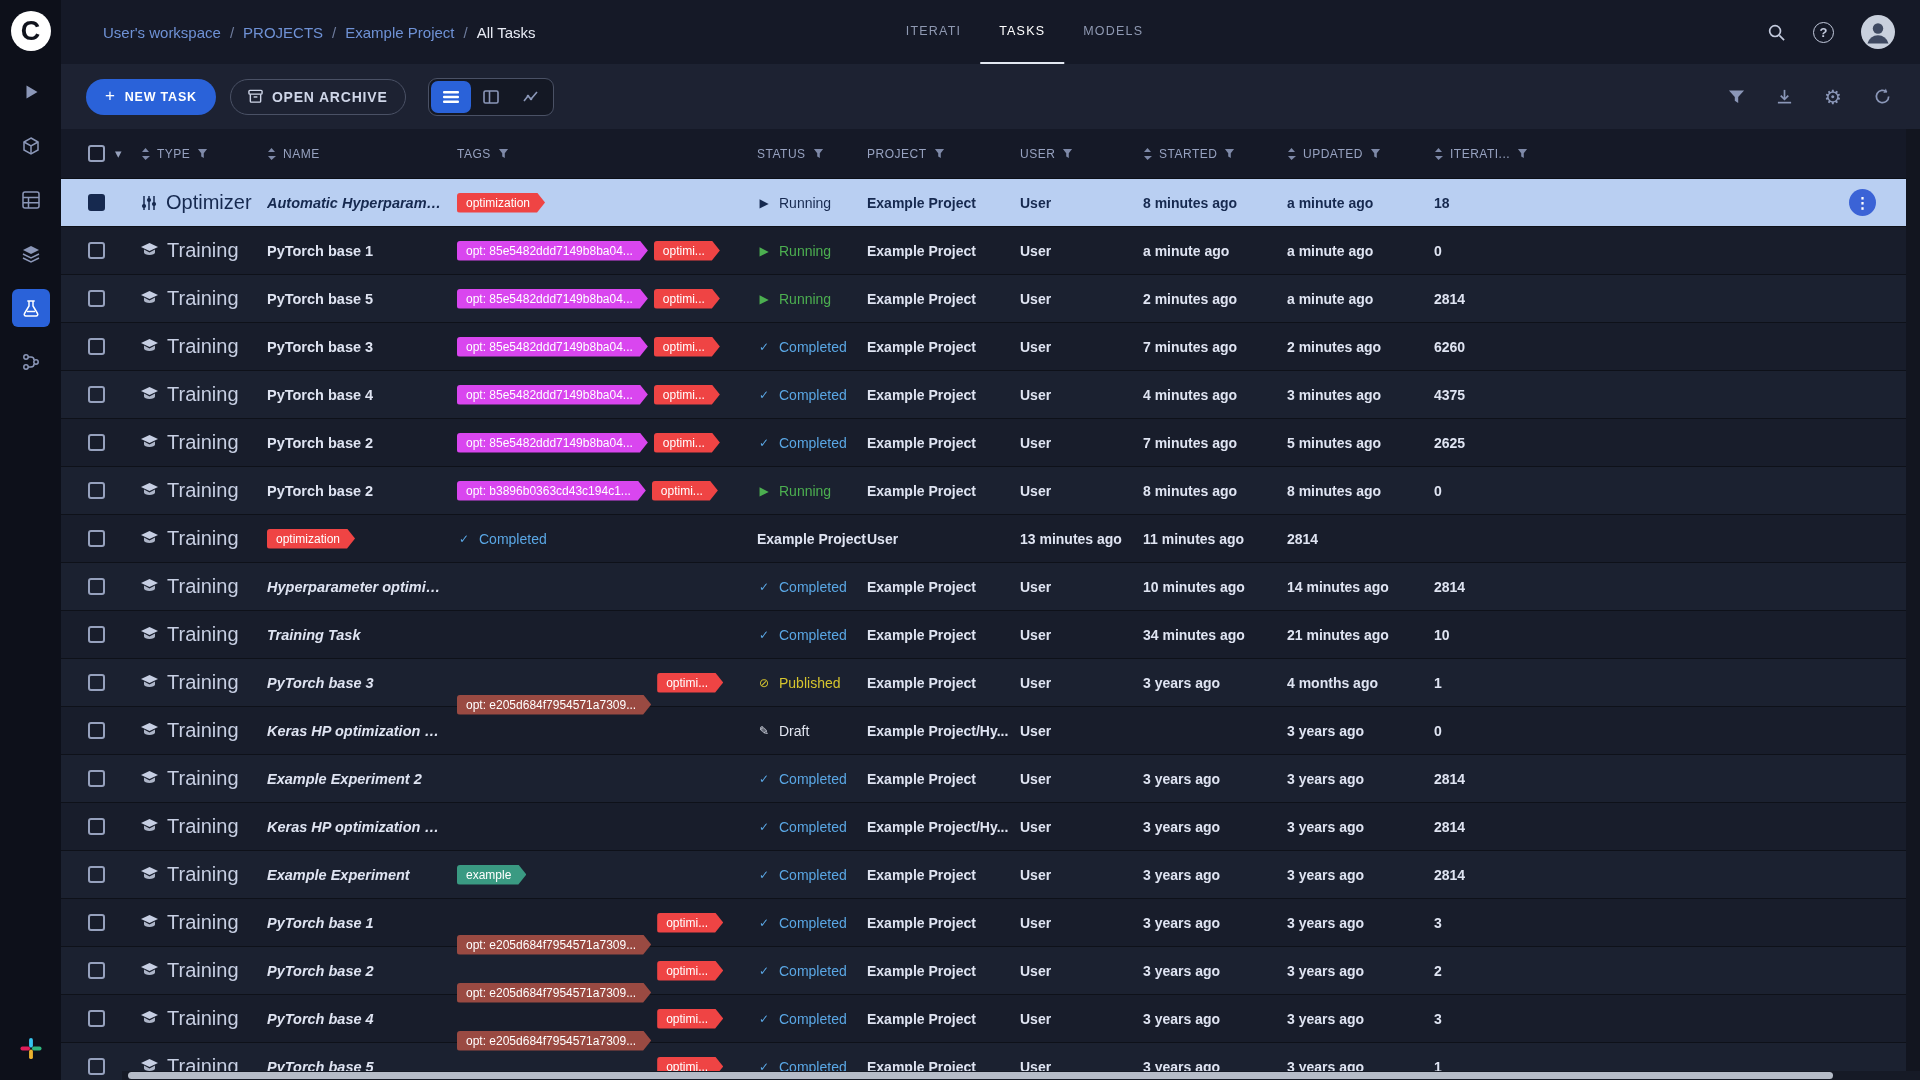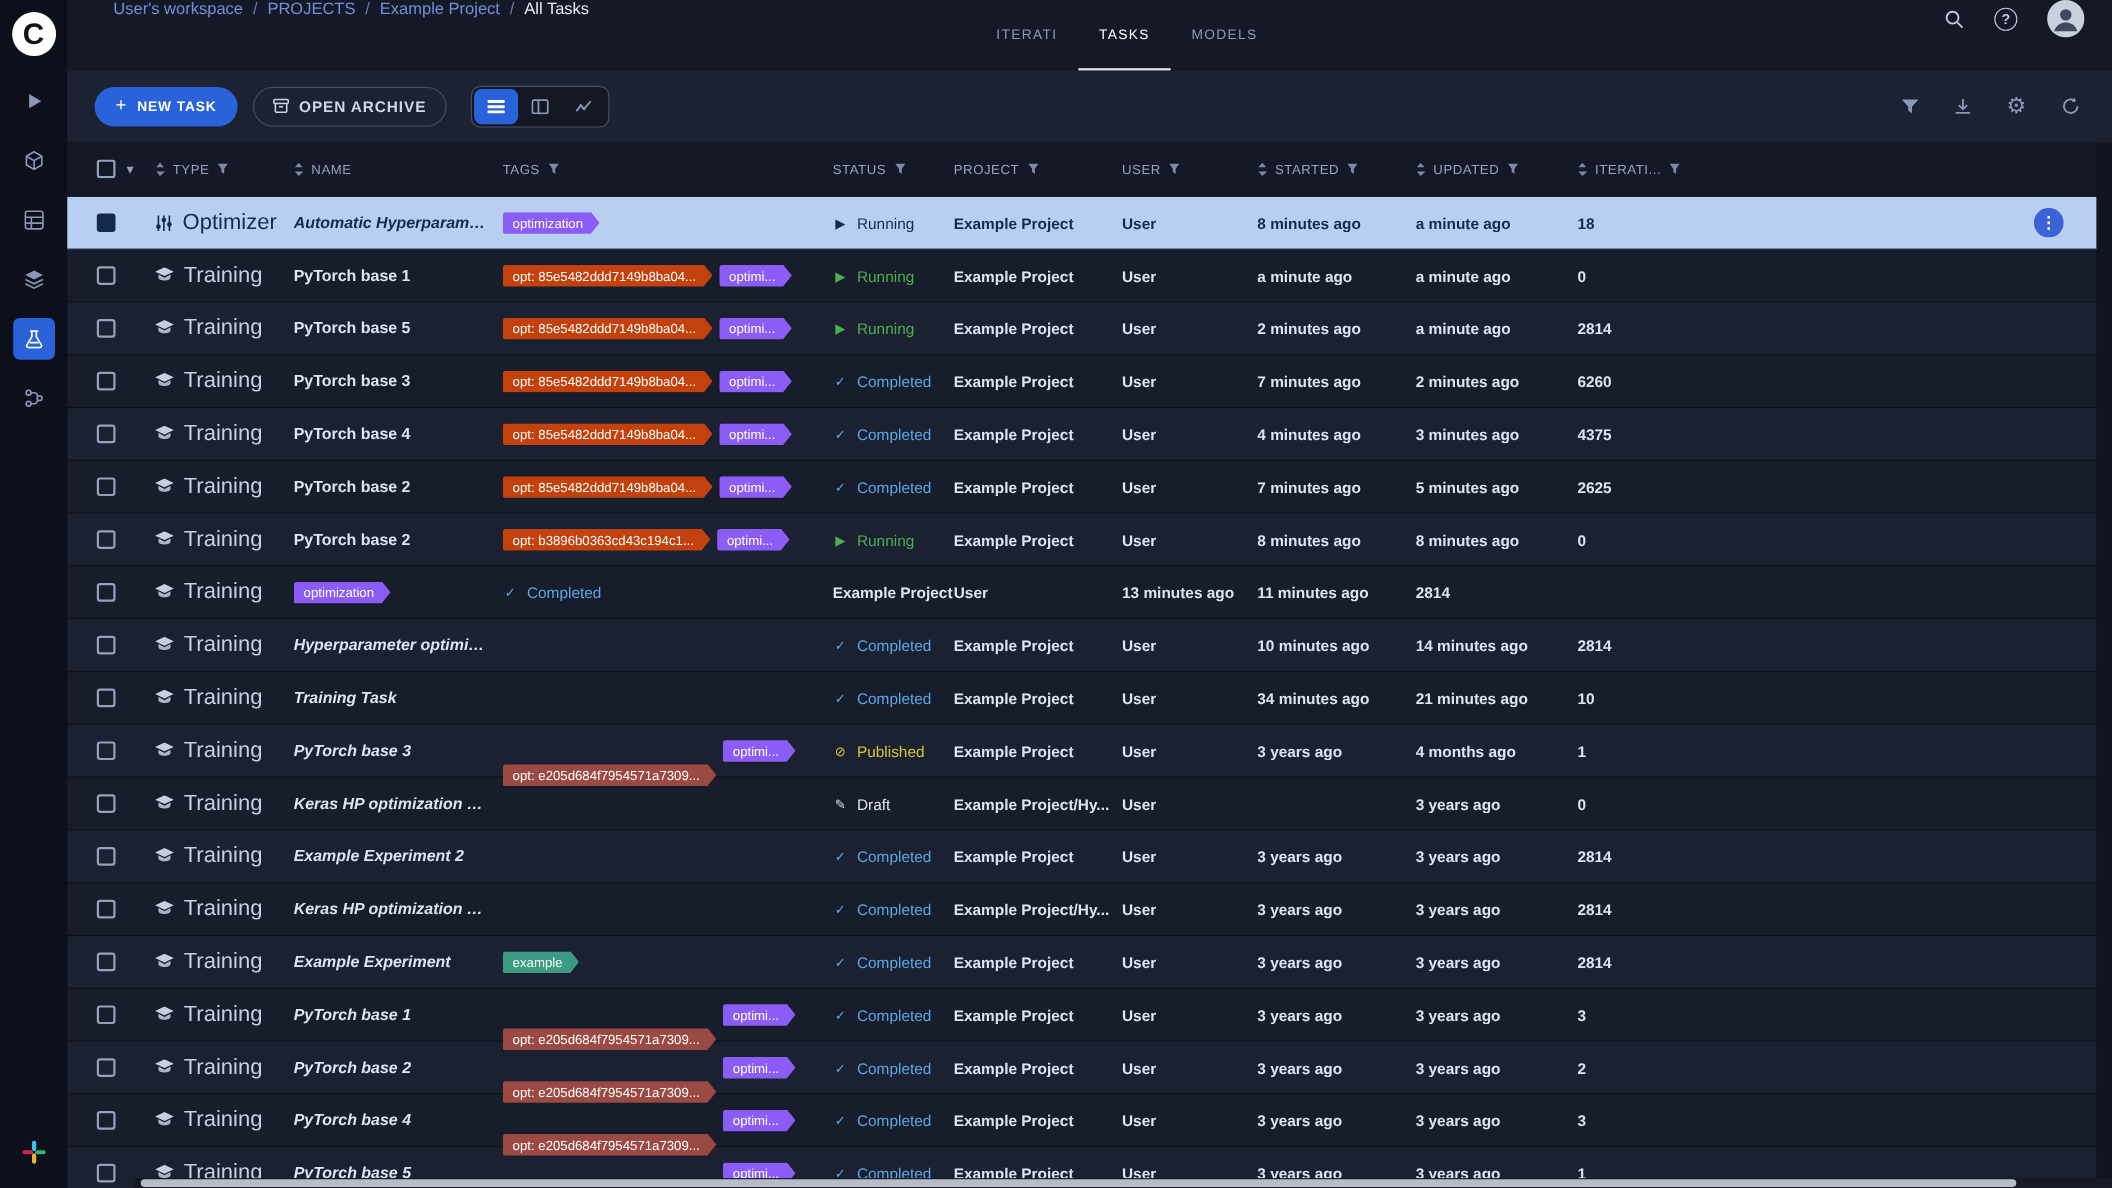--- a/index.html
+++ b/index.html
@@ -13,21 +13,21 @@
   .logo { width:40px; height:40px; border-radius:50%; background:#ffffff; color:#10131d;
     font-weight:bold; font-size:27px; display:flex; align-items:center; justify-content:center; margin-bottom:22px; cursor:pointer; }
   .side-nav { display:flex; flex-direction:column; gap:16px; align-items:center; }
   .side-item { width:38px; height:38px; display:flex; align-items:center; justify-content:center;
     border-radius:6px; color:#8b97b8; cursor:pointer; }
   .side-item.active { background:#2a62d9; color:#ffffff; }
   .slack { position:absolute; bottom:16px; left:50%; transform:translateX(-50%); cursor:pointer; }
 
   
   .main { flex:1; display:flex; flex-direction:column; position:relative; overflow:hidden; }
-  .topbar { height:64px; background:#151927; display:flex; align-items:flex-start; padding:0 25px 0 42px; position:relative; flex-shrink:0;gap:39px; }
+  .topbar { height:64px; background:#151927; display:flex; align-items:center; padding:0 25px 0 42px; position:relative; flex-shrink:0;gap:39px; }
   .breadcrumb { display:flex; align-items:center; gap:9px; font-size:15px; white-space:nowrap; }
   .bc-link { color:#6f92d6; cursor:pointer; }
   .bc-sep { color:#6f7d9e; }
   .bc-current { color:#e8ebf5; }
   .tabs { position:absolute; left:50%; transform:translateX(calc(-50% + 34px)); top:0; height:100%; display:flex; }
   .tab { height:100%; display:flex; align-items:center; padding:0 19px; font-size:12.5px; letter-spacing:1.2px;
     color:#8f99b2; cursor:pointer; border-bottom:2px solid transparent; }
   .tab.active { color:#ffffff; border-bottom:2px solid #e3e8f2; }
   .top-icons { margin-left:auto; display:flex; gap:27px; align-items:center; color:#c3cadd; }
   .tbico { display:flex; align-items:center; justify-content:center; cursor:pointer; }
@@ -71,22 +71,22 @@
   .checkbox.checked { background:#16294f; border-color:#16294f; }
   .c-type { gap:9px; color:#c7cfe3; }
   .row.selected .c-type { color:#16294f; }
   .type-label { font-size:20px; }
   .c-name { font-weight:bold; font-size:14.5px; text-overflow:ellipsis; display:block; line-height:48px; }
   .c-name.it { font-style:italic; }
   .c-tags { gap:6px; }
   .tag { font-size:12px; line-height:20px; height:20px; padding:0 15px 0 9px; color:#ffffff; white-space:nowrap;
     max-width:218px; overflow:hidden; border-radius:3px 0 0 3px;
     clip-path:polygon(0 0, calc(100% - 8px) 0, 100% 50%, calc(100% - 8px) 100%, 0 100%); cursor:pointer; }
-  .tg-magenta { background:#8b5cf6; }
-  .tg-navy    { background:#c2410c; }
+  .tg-magenta { background:#ef4444; }
+  .tg-navy    { background:#d946ef; }
   .tg-red     { background:#9a4a42;margin-top:44px; }
   .tg-green   { background:#3a9a82; }
   .c-status { gap:8px; font-size:14px; }
   .st-running   { color:#4caf50; }
   .st-completed { color:#5aa7e5; }
   .st-published { color:#d6c52e; }
   .st-draft     { color:#e0e4ef; }
   .row.selected .c-status { color:#16294f; }
   .st-ic { font-size:12px; display:inline-flex; width:14px; justify-content:center; }
   .c-project, .c-user, .c-time, .c-iter { font-weight:600; color:#dfe4f2; }

